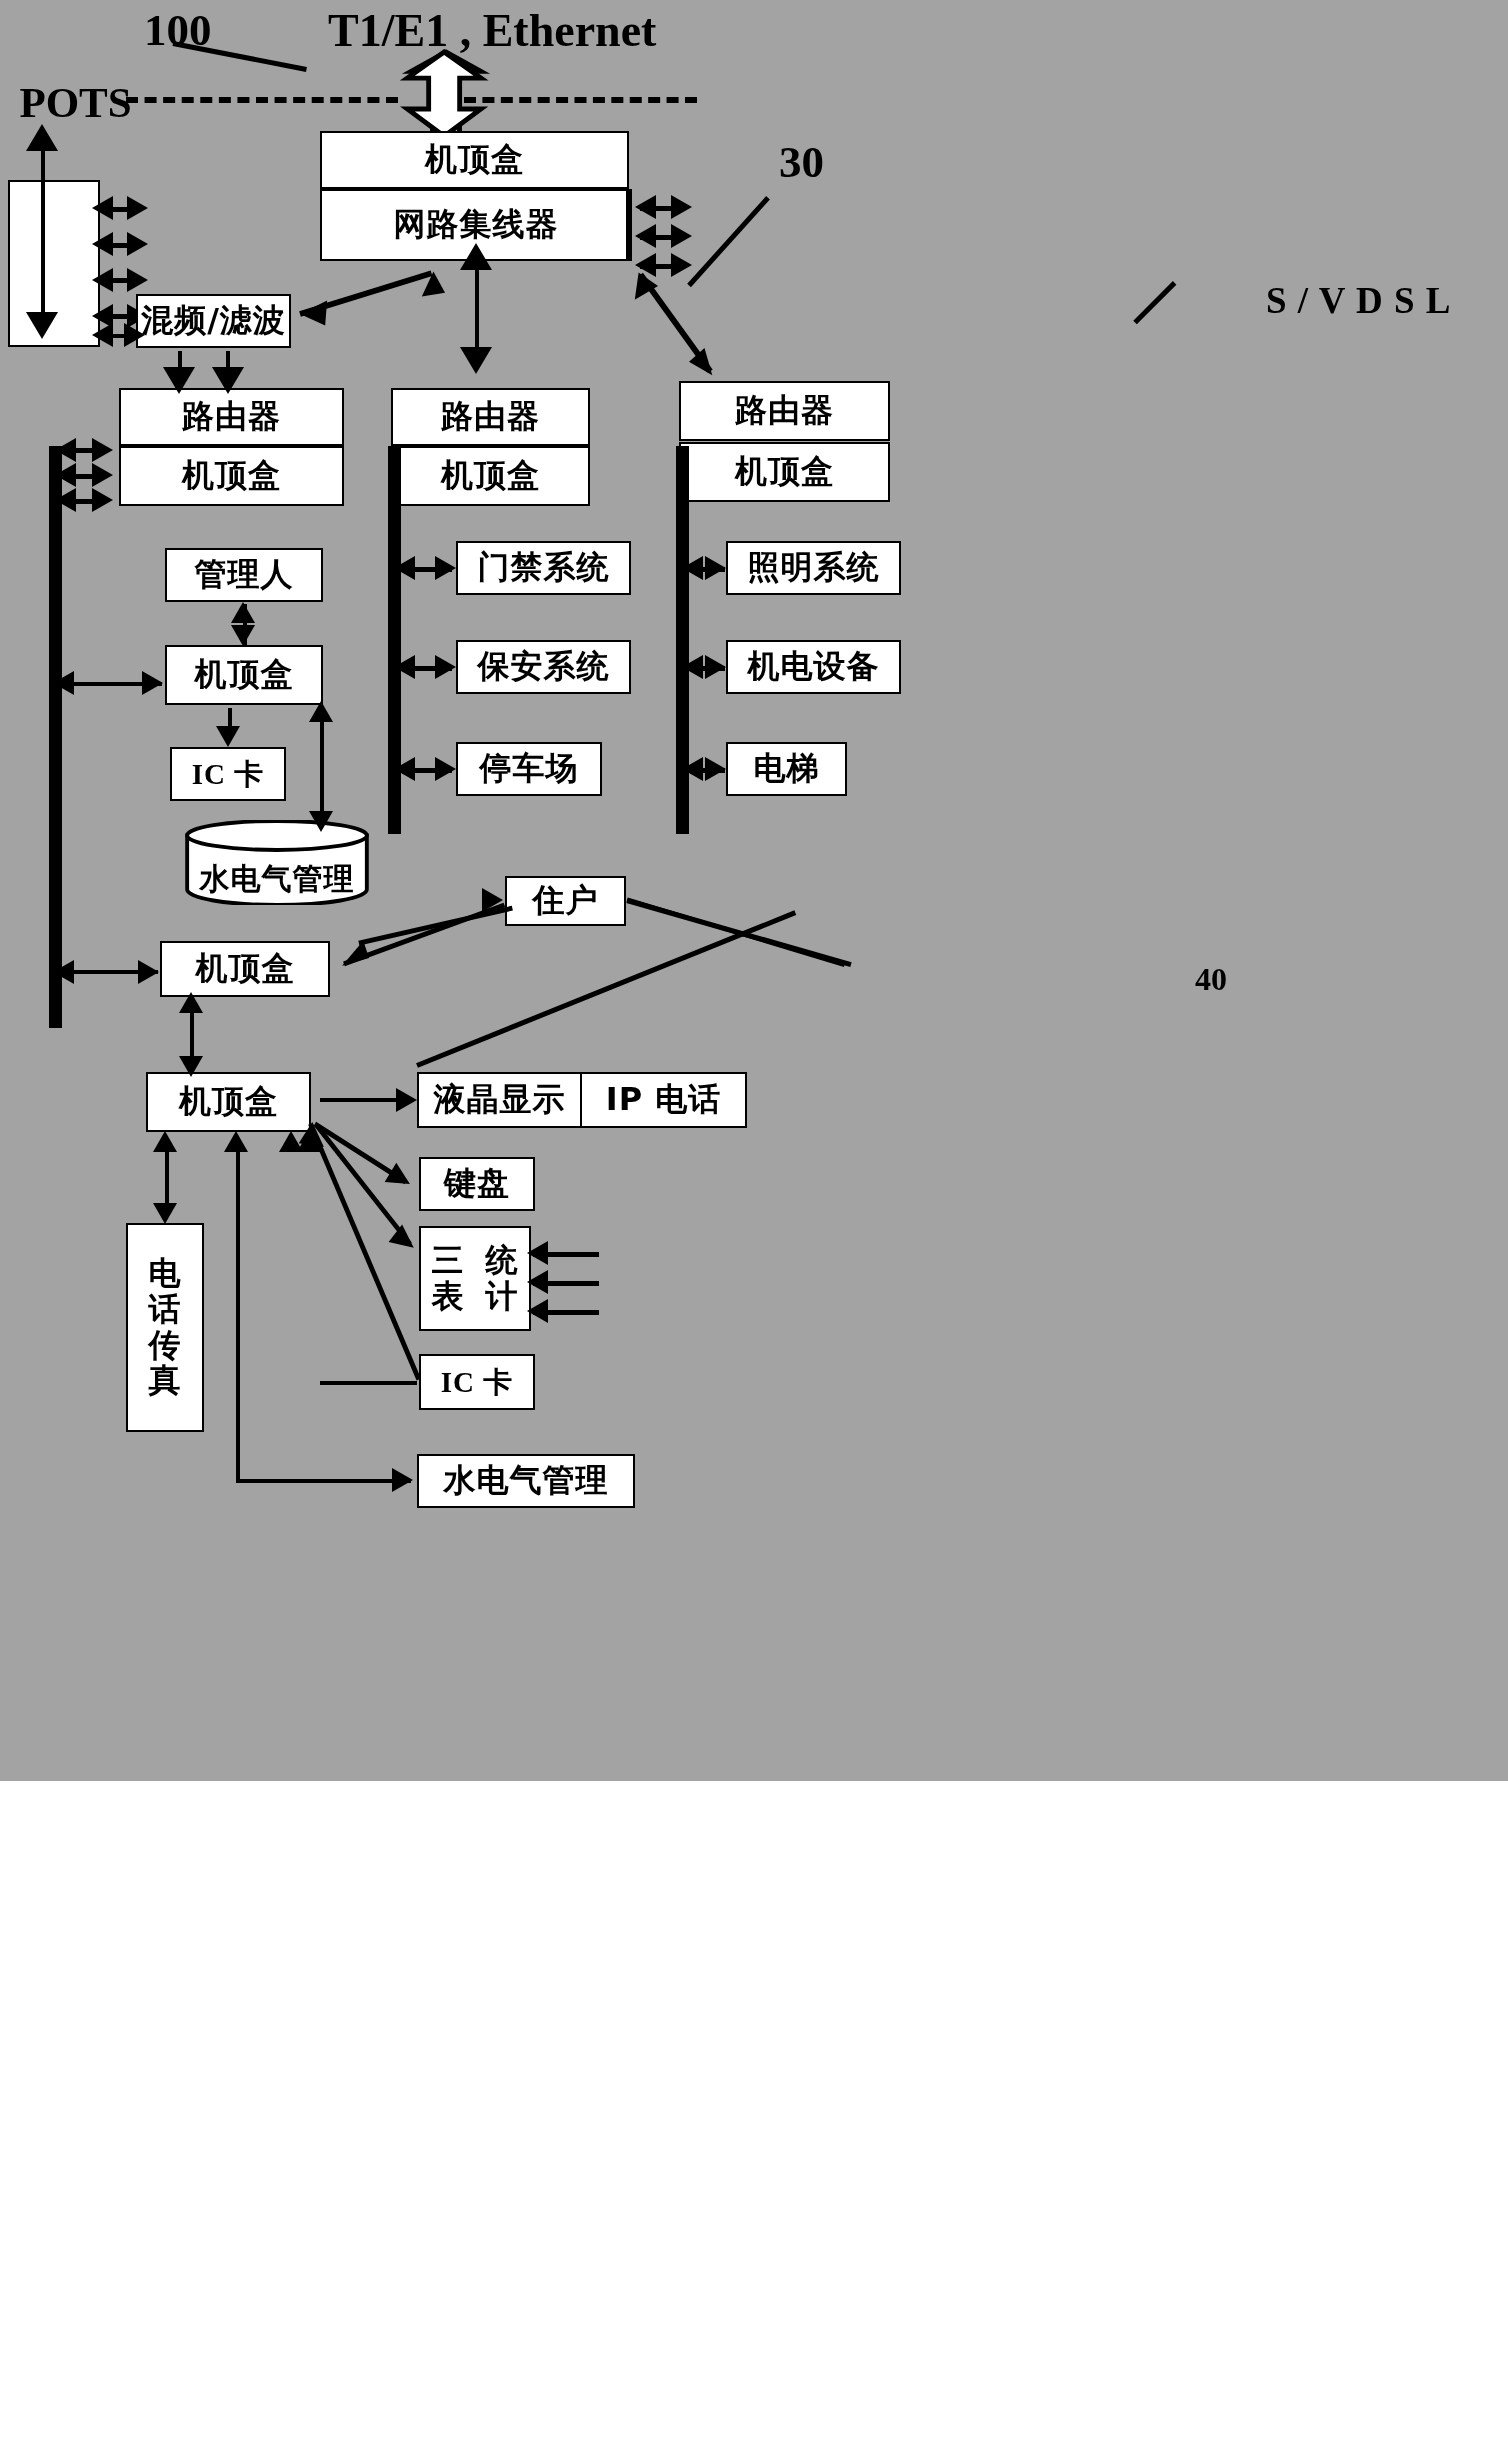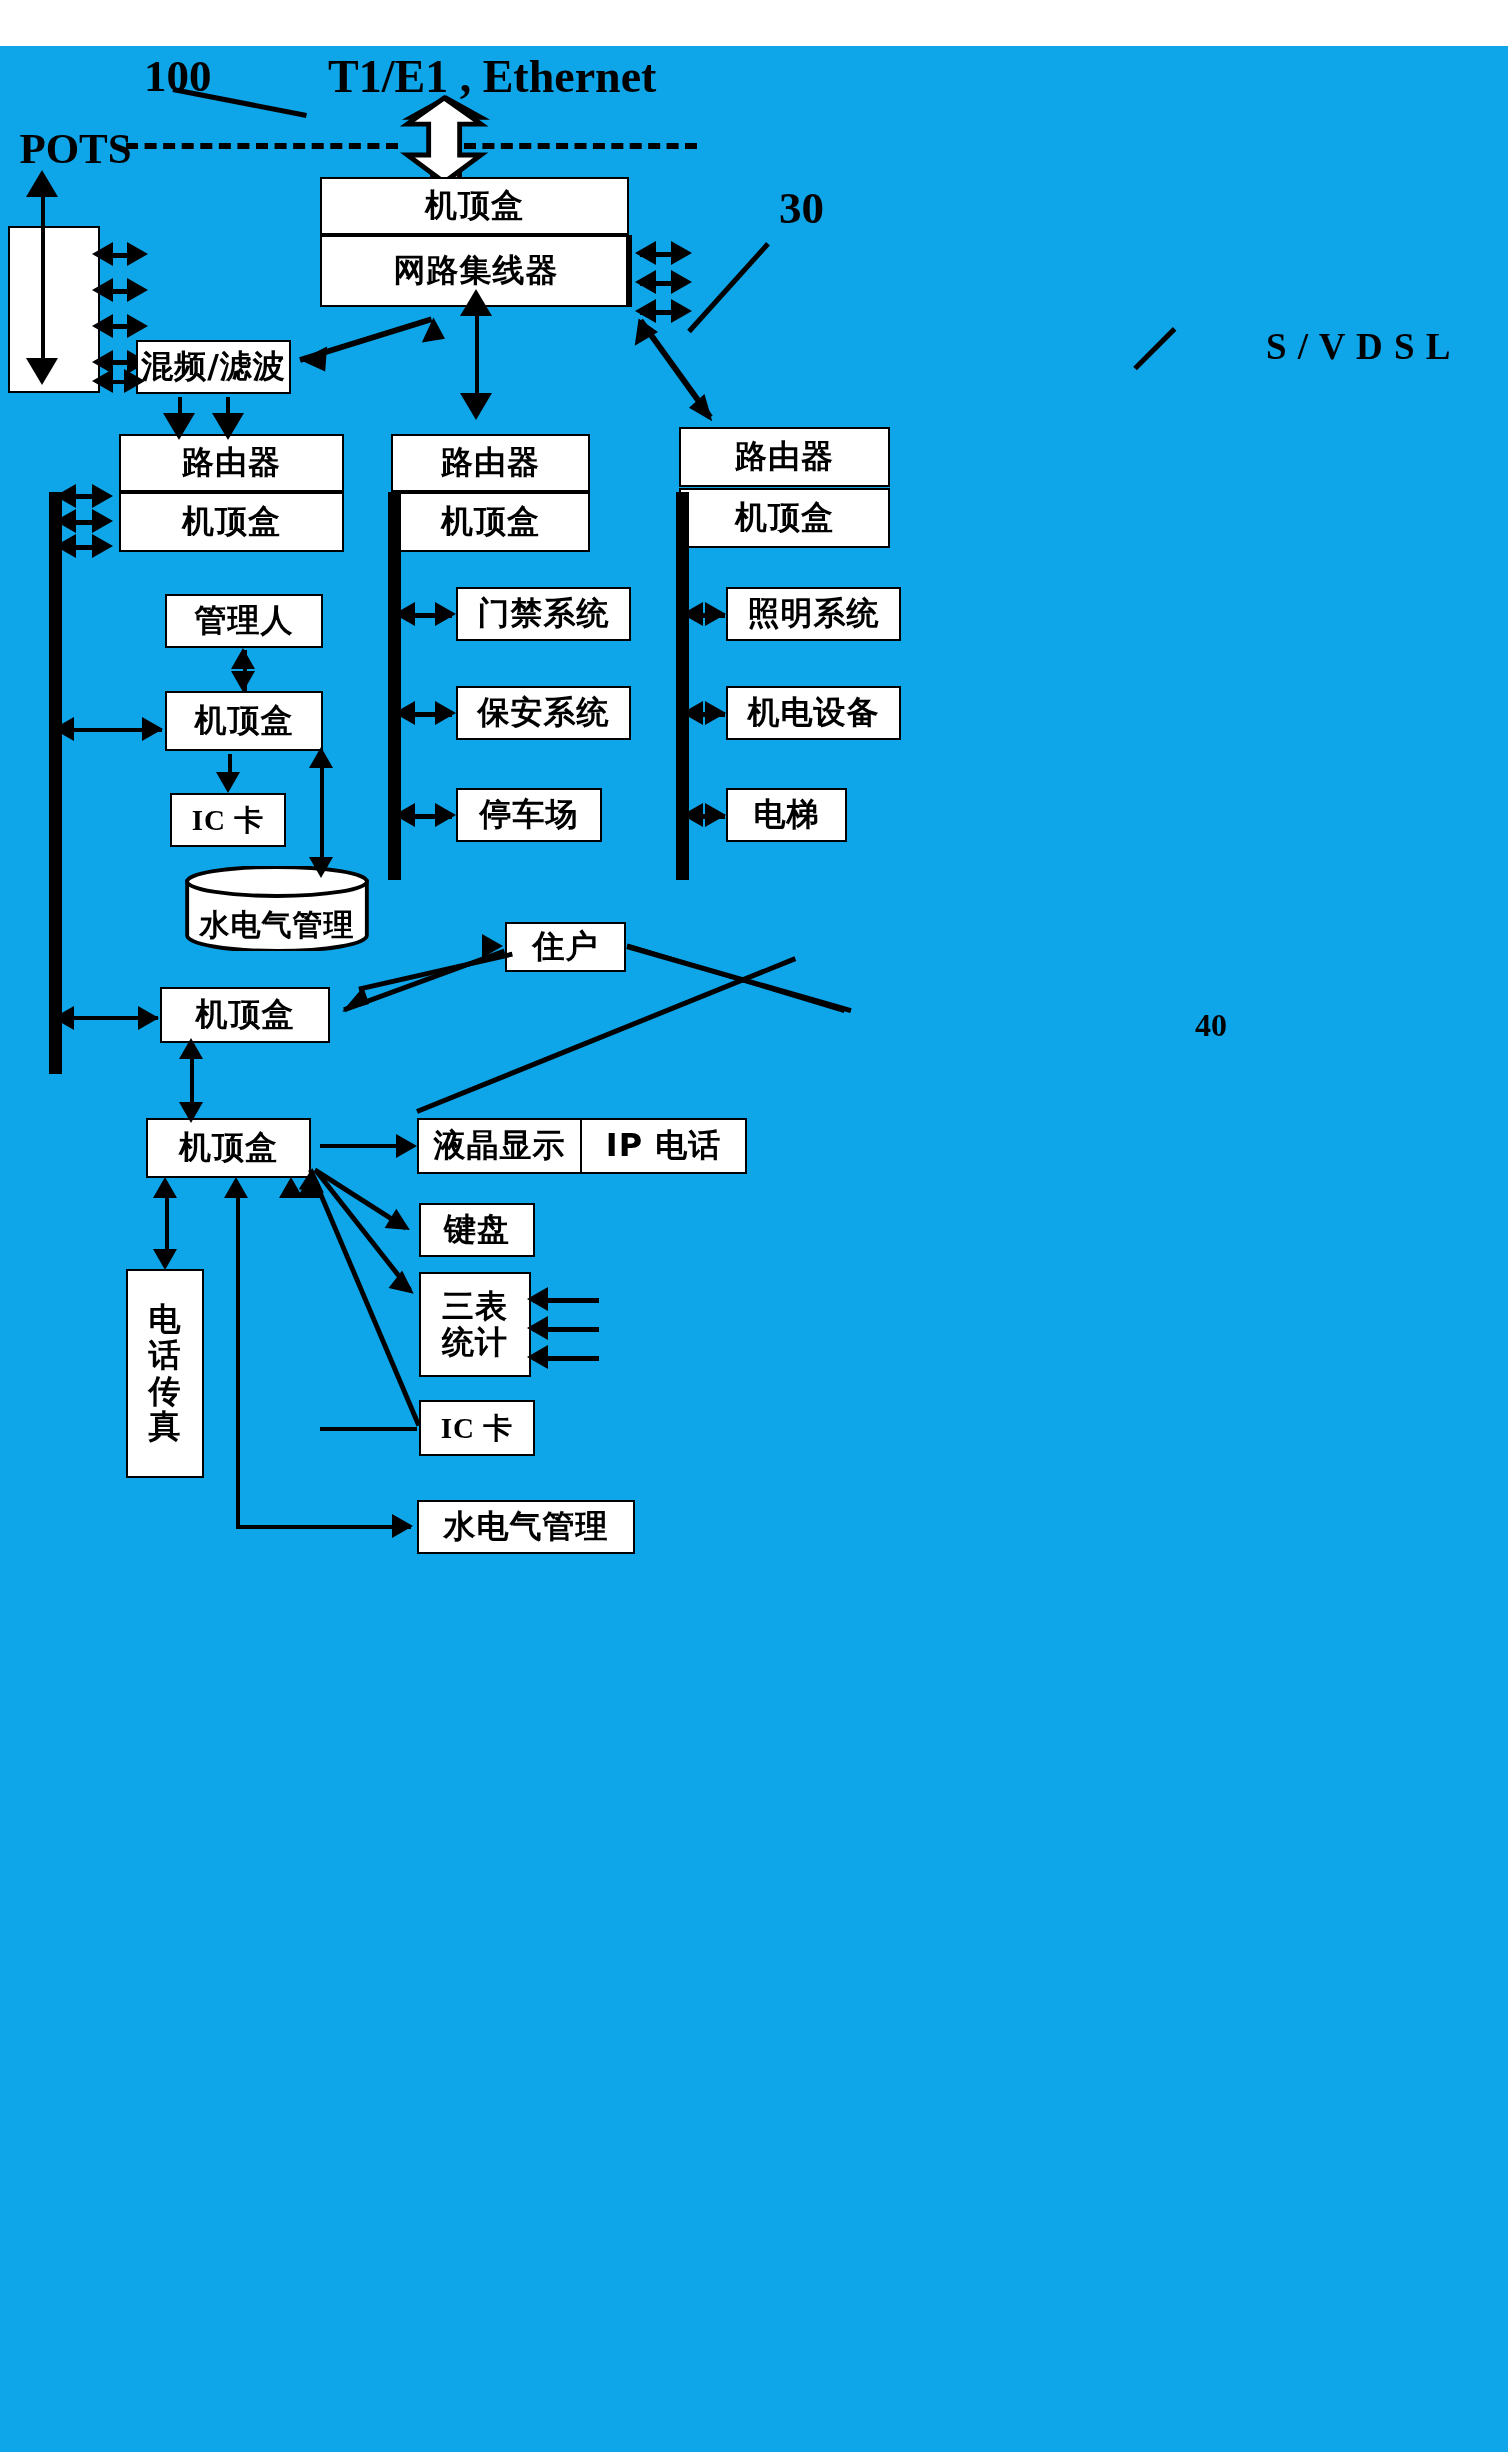--- a/index.html
+++ b/index.html
@@ -1,17 +1,17 @@
 <!DOCTYPE html>
 <html><head>
 <meta charset="utf-8">
 <style>
   html,body{margin:0;padding:0;background:#fff;}
   body{font-family:"DejaVu Sans","Liberation Sans",sans-serif;}
-  #stage{position:relative;width:1509px;height:2406px;background:#0ea5e9;overflow:hidden;margin-top:46px;}
+  #stage{position:relative;width:1509px;height:1781px;background:#a3a3a3;overflow:hidden;}
 
   
   .box{
     position:absolute;
     border:2.9px solid #000;
     background:#fff;
     display:flex;align-items:center;justify-content:center;
     text-align:center;
     color:#000;
     box-sizing:border-box;
@@ -285,21 +285,21 @@
   <div class="box cn" style="left:580px;top:1072px;width:167px;height:56px;">IP 电话</div>
   <div class="hline" style="left:320px;top:1098px;width:93px;"></div>
   <div class="ar ar-r" style="left:396px;top:1088px;"></div>
 
   <div class="box cn" style="left:419px;top:1157px;width:116px;height:54px;">键盘</div>
   <svg class="svgl" width="194" height="107" style="left:309px;top:1116px;" viewBox="0 0 200 110">
     <line x1="6" y1="8" x2="100" y2="68" stroke="#000" stroke-width="5"></line>
     <polygon points="104,70 78,68 90,48" fill="#000"></polygon>
   </svg>
 
-  <div class="box" style="left:419px;top:1226px;width:112px;height:105px;flex-direction:column;align-items:center;">
+  <div class="box" style="left:419px;top:1226px;width:112px;height:105px;flex-direction:row;align-items:center;">
     <span class="cn">三表</span>
     <span class="cn">统计</span>
   </div>
   <svg class="svgl" width="194" height="155" style="left:309px;top:1116px;" viewBox="0 0 200 160">
     <line x1="8" y1="10" x2="104" y2="132" stroke="#000" stroke-width="5"></line>
     <polygon points="108,136 82,130 96,112" fill="#000"></polygon>
   </svg>
 
   <div>
     <div class="hline" style="position:absolute;left:533px;top:1252px;width:66px;height:4.9px;"></div>

